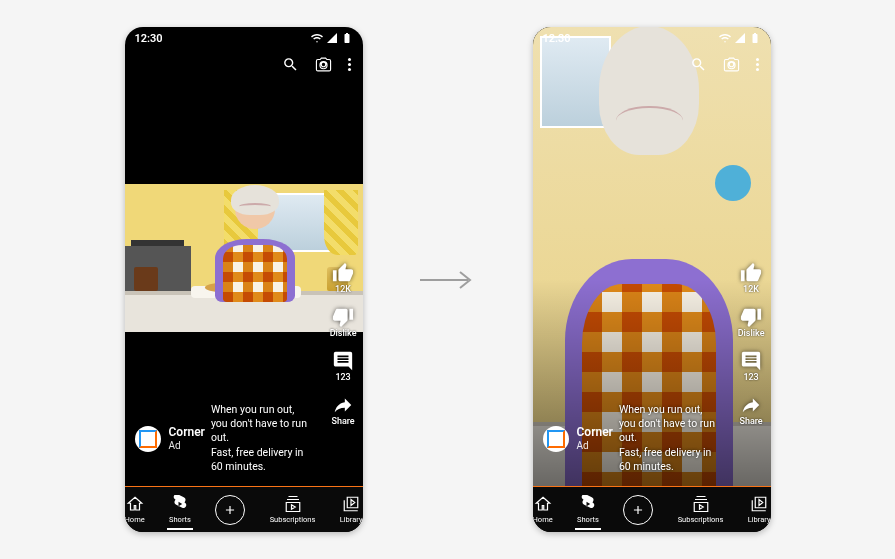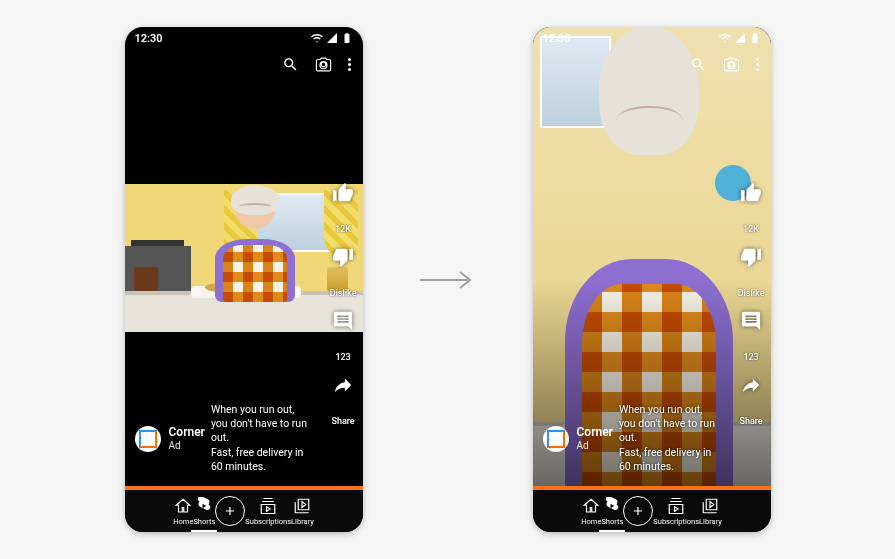--- a/index.html
+++ b/index.html
@@ -119,21 +119,21 @@
   .rail {
     position: absolute;
     right: 6px;
     bottom: 60px;
     display: flex;
     flex-direction: column;
     align-items: center;
     gap: 12px;
     z-index: 40;
   }
-  .rail .action { display:flex; flex-direction:column; align-items:center; gap:20px; }
+  .rail .action { display:flex; flex-direction:column; align-items:center; gap:0; }
   .rail .action svg { width:22px; height:22px; fill:#fff; filter:drop-shadow(0 0 2px rgba(0,0,0,0.6)); }
   .rail .action span { font-size:9px; font-weight:500; text-shadow:0 0 2px rgba(0,0,0,0.8); }
   
   .meta {
     position: absolute;
     left: 10px; right: 50px; bottom: 12px;
     z-index: 40;
     display: flex;
     flex-direction: row;
     gap: 6px;
@@ -143,22 +143,22 @@
   .avatar-inner { width:18px; height:18px; border:2px solid #ff6b00; border-left-color:#2196f3; border-top-color:#2196f3; }
   .advertiser { font-size:12px; font-weight:600; line-height:1.1; }
   .ad-label { font-size:10px; opacity:0.9; line-height:1.1; }
   .caption { font-size:10.5px; line-height:1.35; text-shadow:0 0 3px rgba(0,0,0,0.9); }
   
   .bottomnav {
     height: 46px;
     background:#0a0a0a;
     display:flex;
     align-items:center;
-    justify-content:center;
-    border-top:4px solid #f97316;
+    justify-content:space-between;
+    border-top:1px solid #f97316;
     z-index:60;
   }
   .bottomnav .tab { display:flex; flex-direction:column; align-items:center; gap:2px; }
   .bottomnav .tab svg { width:18px; height:18px; fill:#fff; }
   .bottomnav .tab span { font-size:7.5px; color:#fff; }
   .bottomnav .create { width:30px; height:30px; border:1.5px solid #fff; border-radius:50%; display:flex; align-items:center; justify-content:center; }
   .bottomnav .create svg{width:14px;height:14px;fill:#fff;}
   .bottomnav .active-underline { position:relative; }
   .bottomnav .active-underline::after { content:""; position:absolute; bottom:-6px; left:-2px; right:-2px; height:2px; background:#fff; }
   

